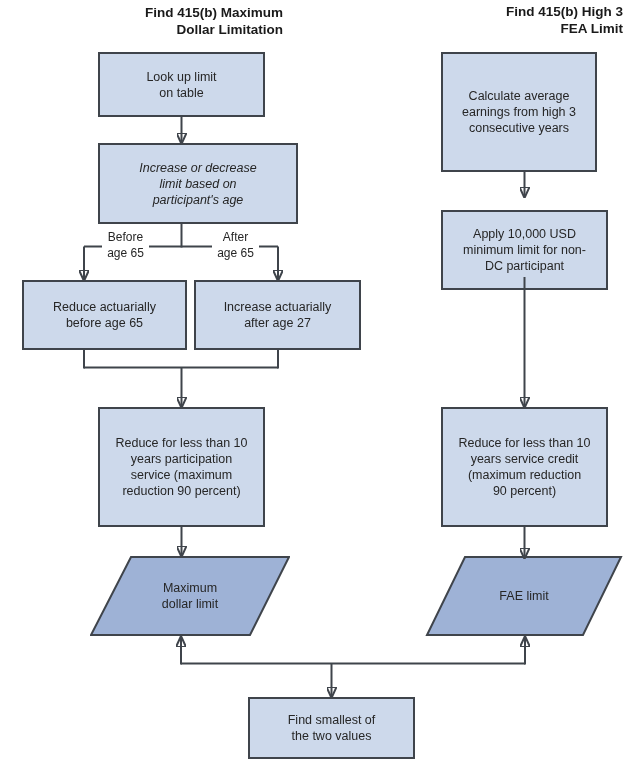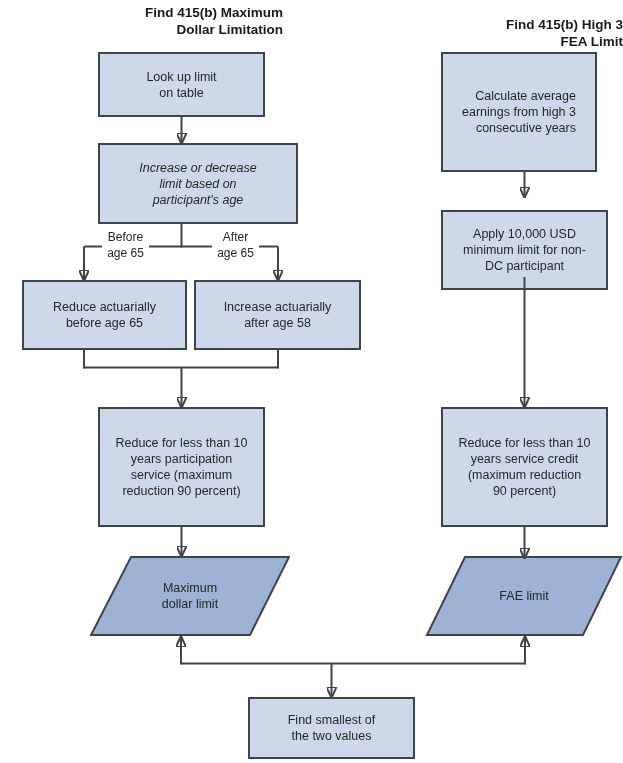--- a/index.html
+++ b/index.html
@@ -69,52 +69,52 @@
     white-space:pre-line;
   }
 </style>
 </head>
 <body>
 
 <div class="canvas">
 
   <div class="col-title" style="left:77px; top:4px; width:206px;">Find 415(b) Maximum
 Dollar Limitation</div>
-  <div class="col-title" style="left:417px; top:16px; width:206px;">Find 415(b) High 3
+  <div class="col-title" style="left:417px; top:3px; width:206px;">Find 415(b) High 3
 FEA Limit</div>
 
   <div class="node" style="left:98px; top:52px; width:167px; height:65px;">
     <span>Look up limit
 on table</span>
   </div>
 
   <div class="node" style="left:98px; top:143px; width:200px; height:81px;font-style:italic;">
     <span>Increase or decrease
 limit based on
 participant's age</span>
   </div>
 
   <div class="node" style="left:2px; top:280px; width:165px; height:70px;margin-left:20px;">
     <span>Reduce actuarially
 before age 65</span>
   </div>
 
   <div class="node" style="left:194px; top:280px; width:167px; height:70px;">
     <span>Increase actuarially
-after age 58</span>
+after age 27</span>
   </div>
 
   <div class="node" style="left:98px; top:407px; width:167px; height:120px;">
     <span>Reduce for less than 10
 years participation
 service (maximum
 reduction 90 percent)</span>
   </div>
 
-  <div class="node" style="left:441px; top:52px; width:156px; height:120px;text-align:right;">
+  <div class="node" style="left:441px; top:52px; width:156px; height:120px;">
     <span>Calculate average
 earnings from high 3
 consecutive years</span>
   </div>
 
   <div class="node" style="left:441px; top:210px; width:167px; height:80px;">
     <span>Apply 10,000 USD
 minimum limit for non-
 DC participant</span>
   </div>

